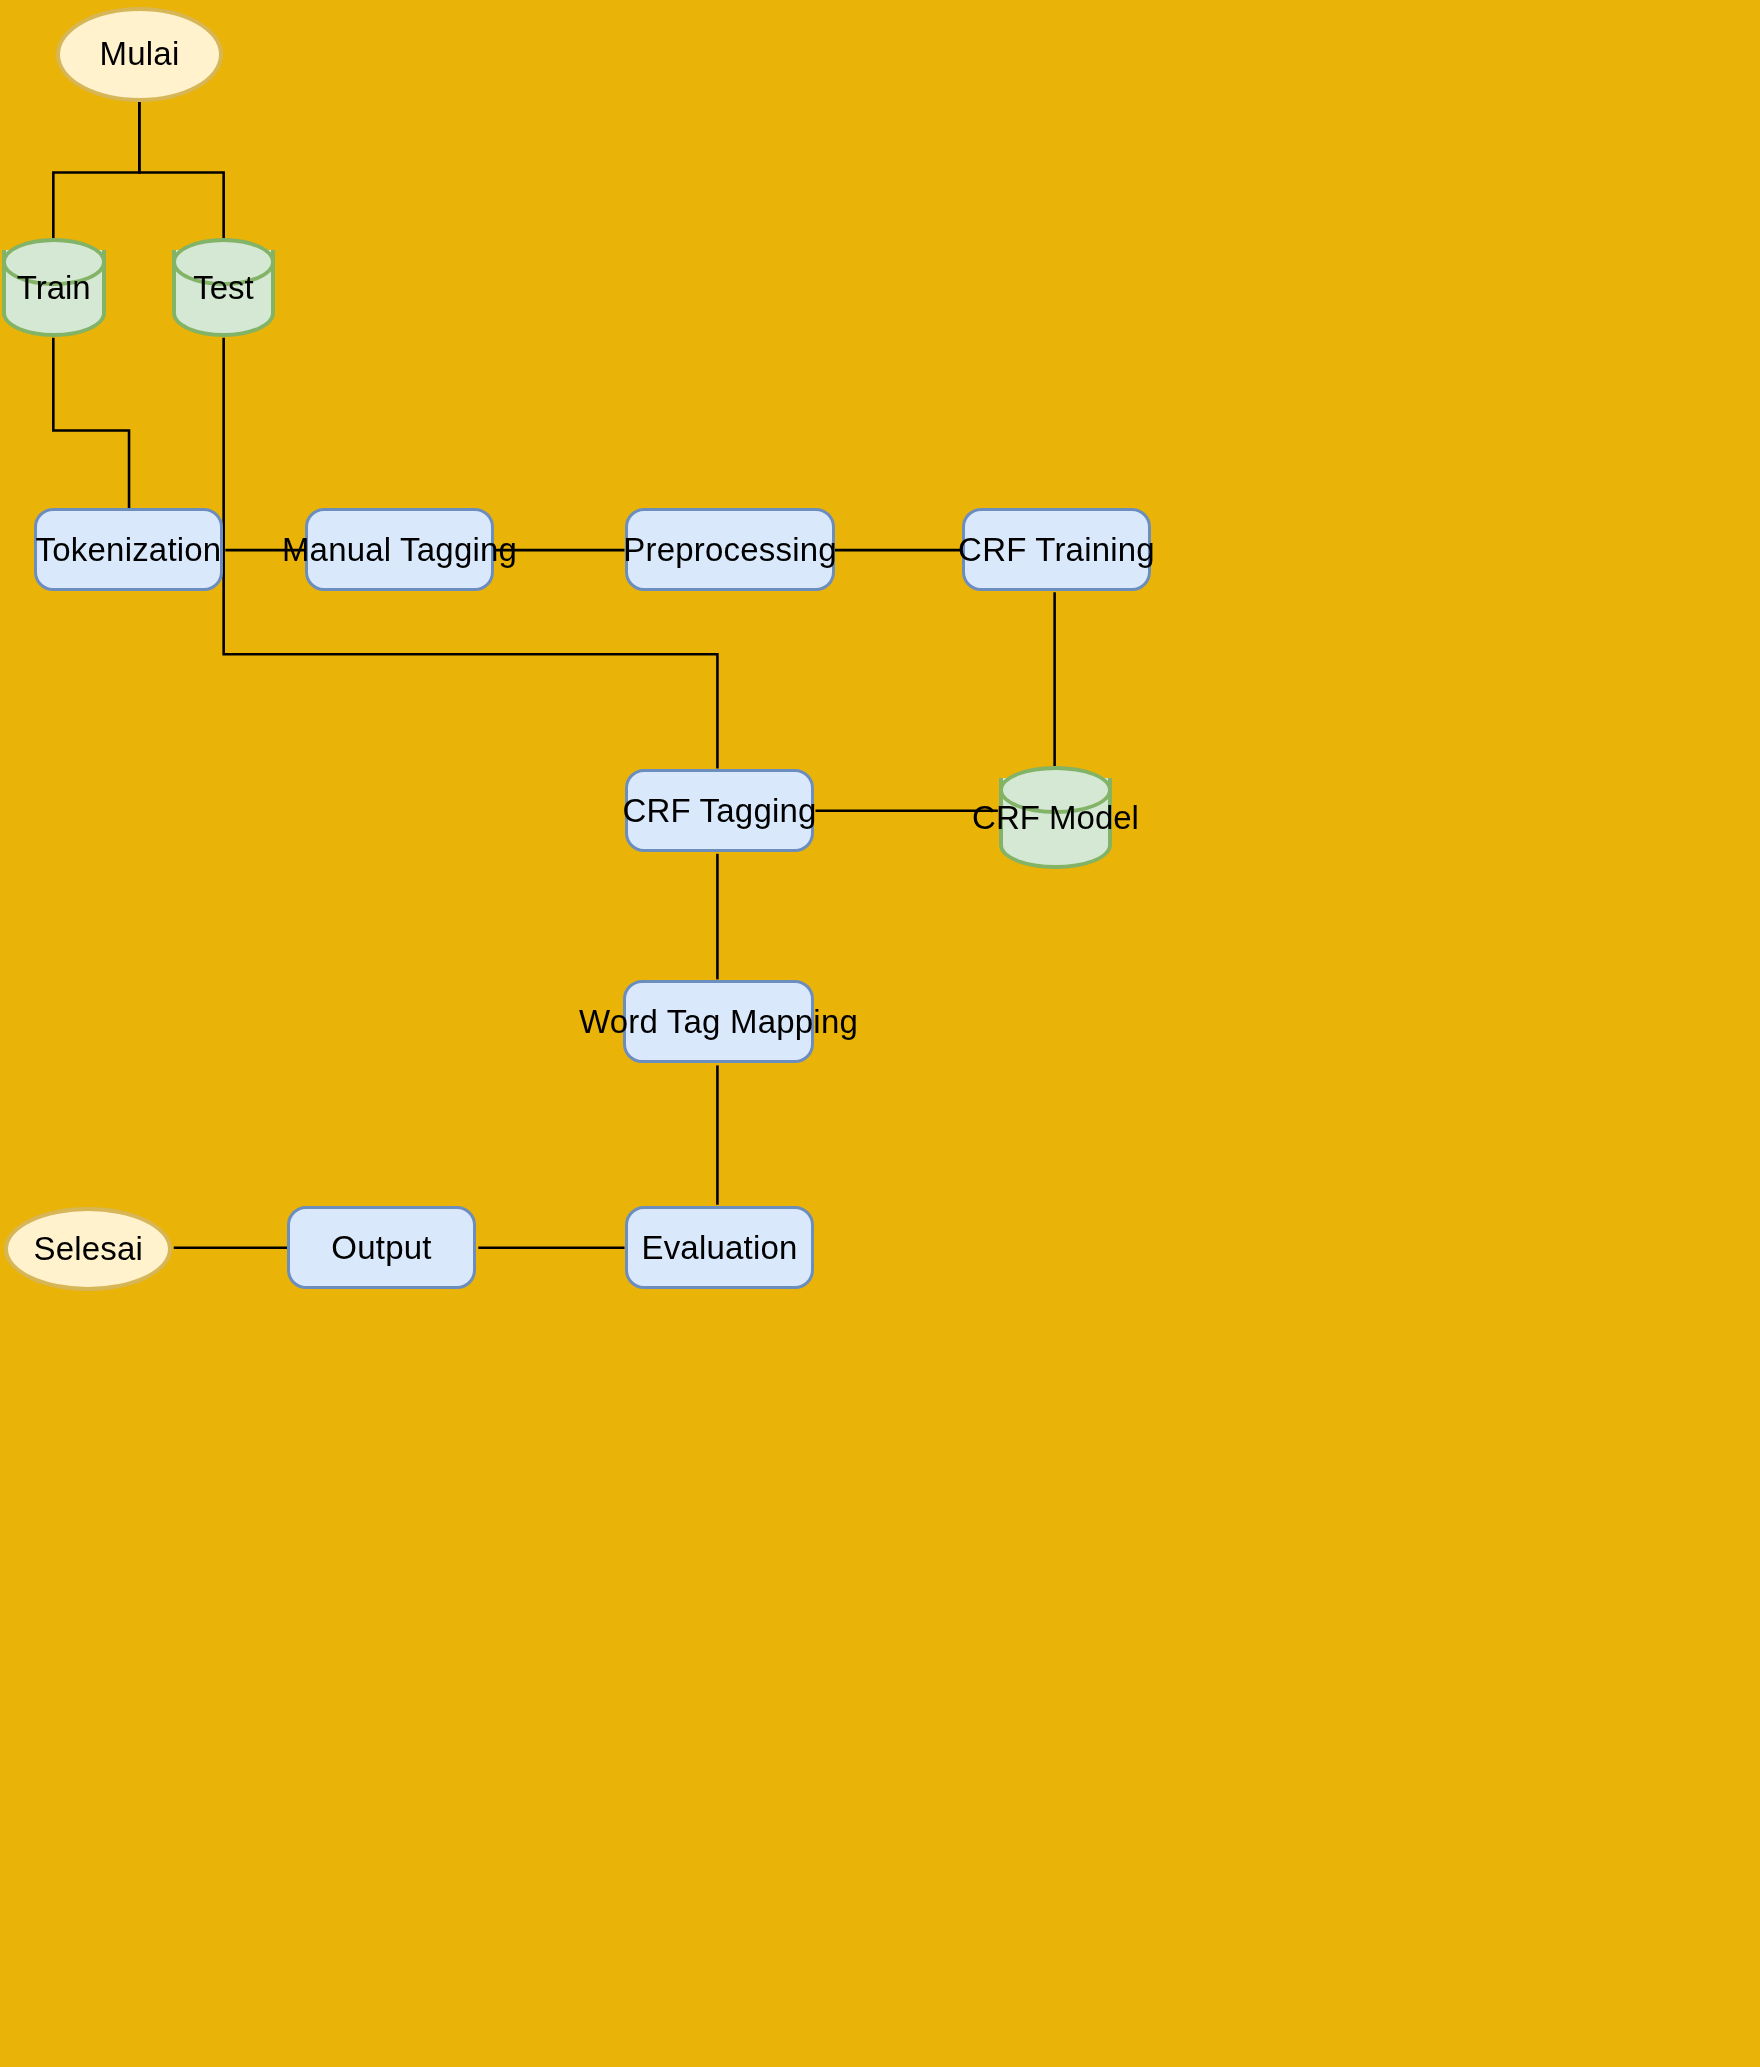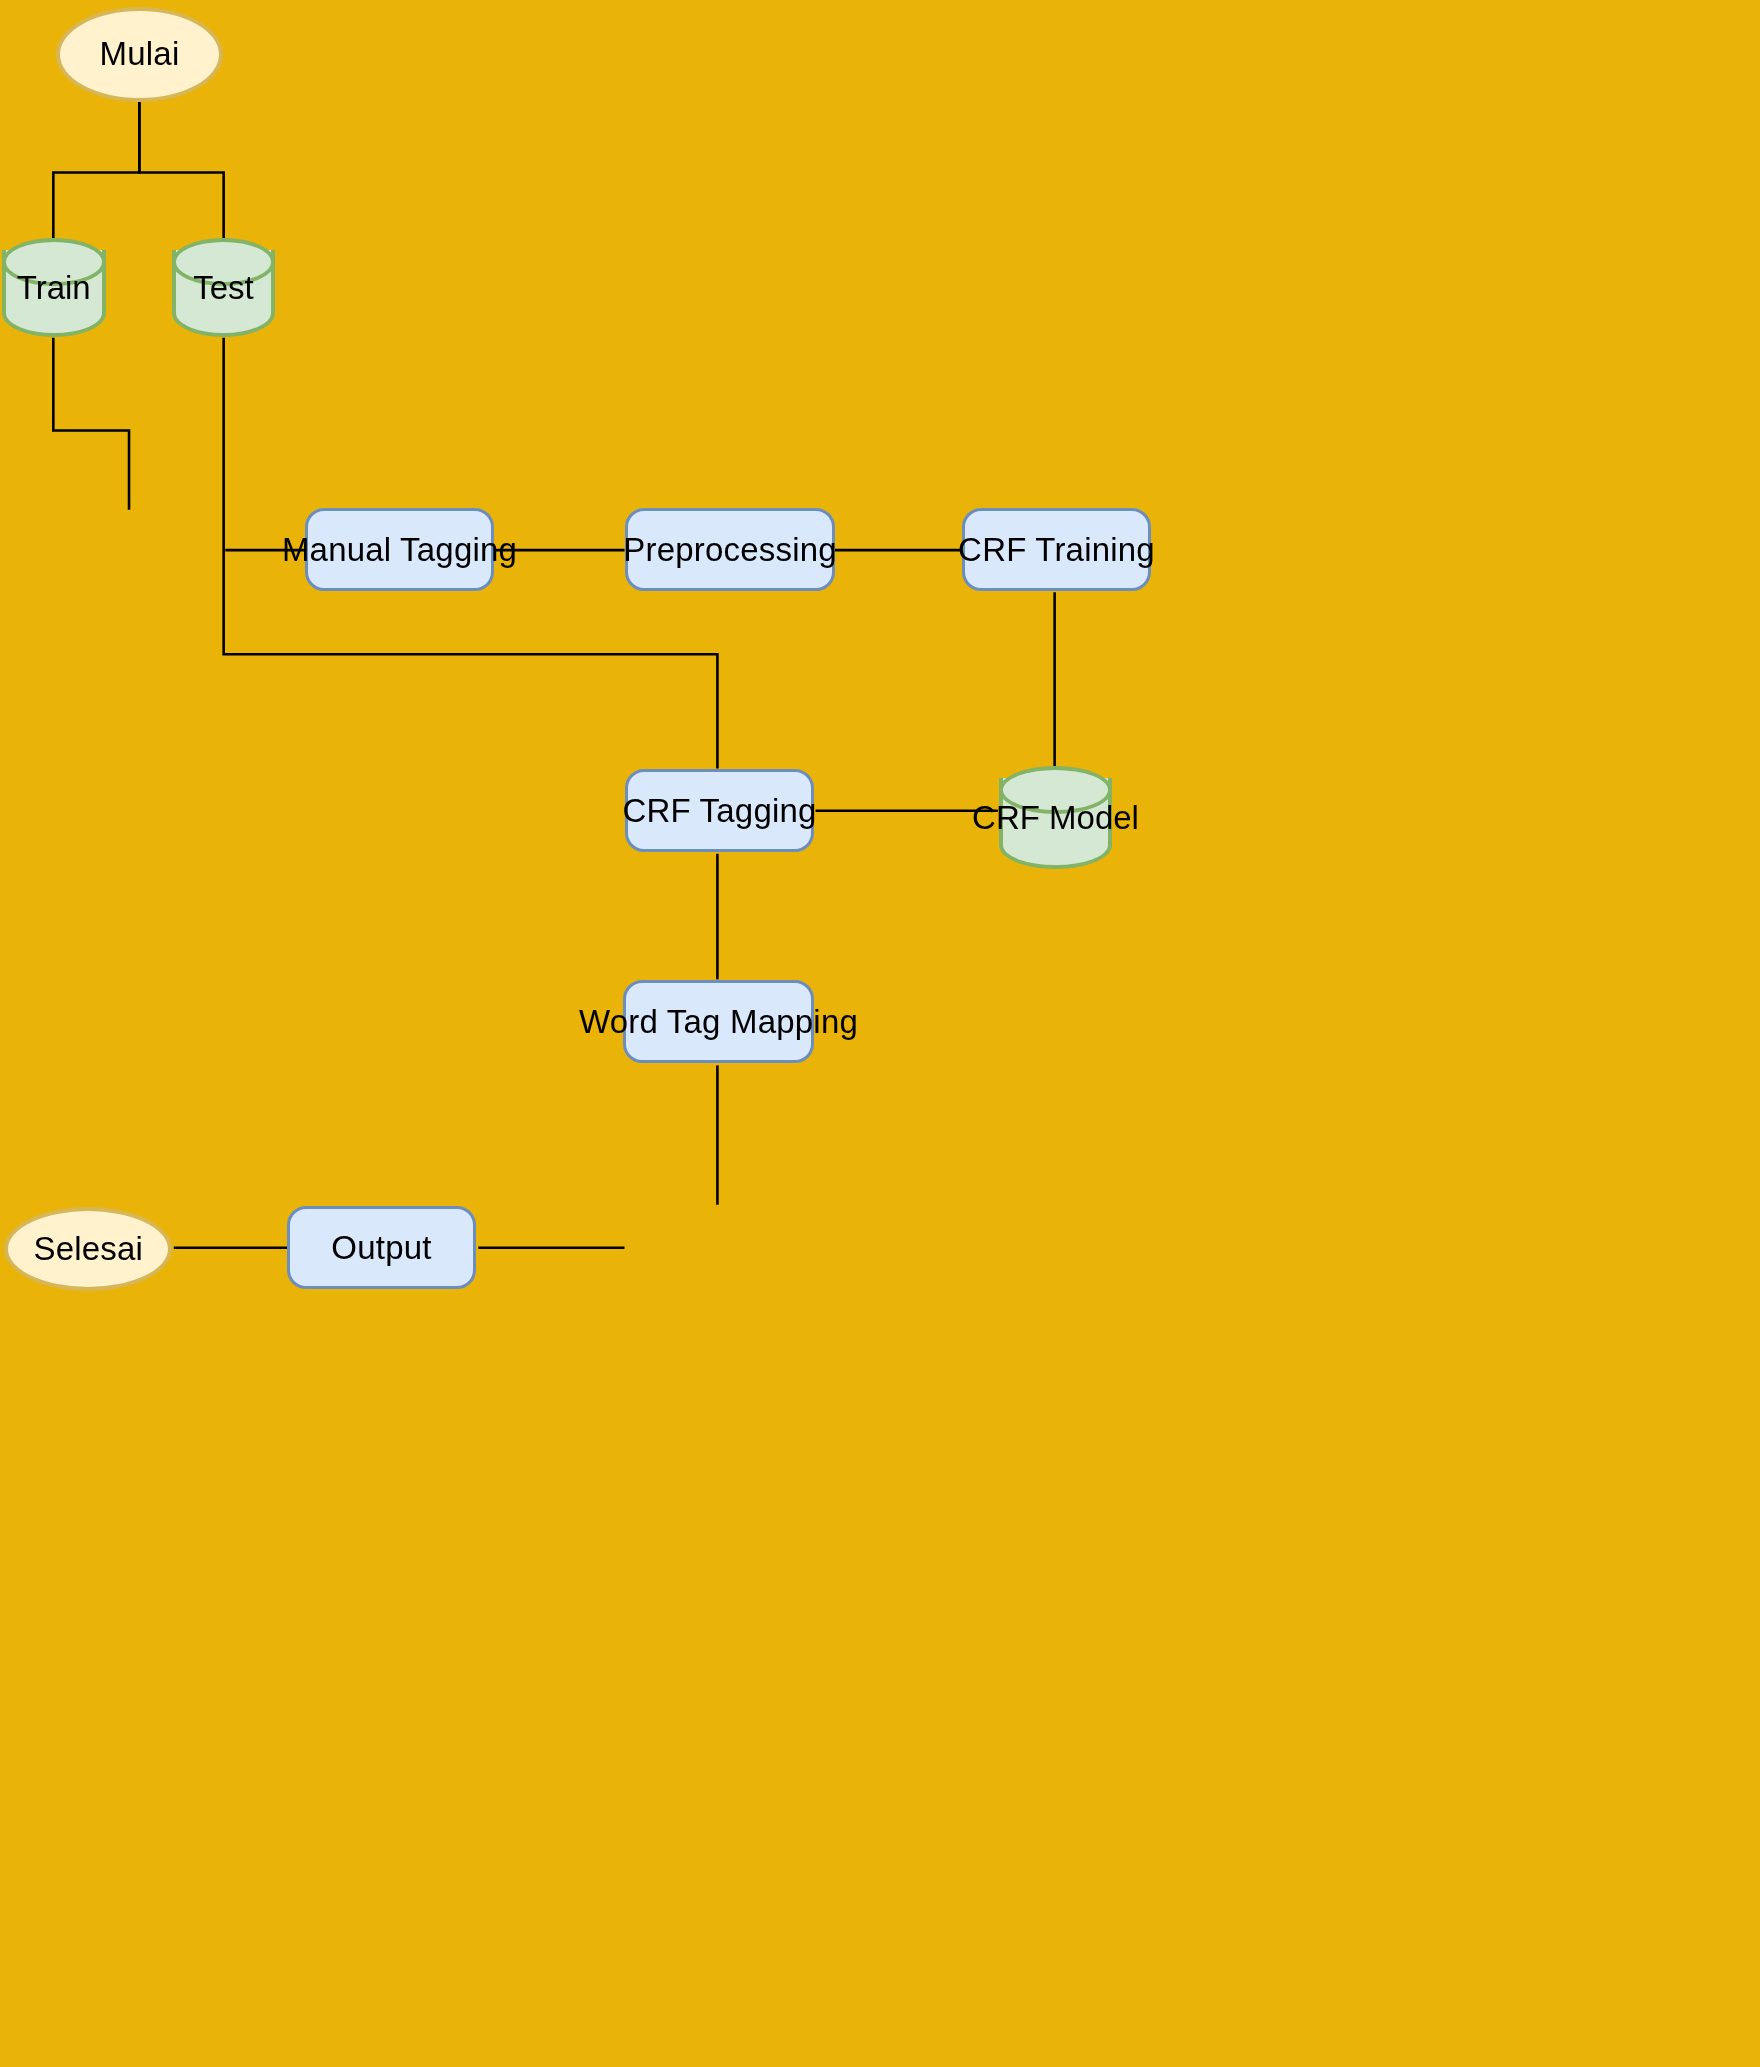--- a/index.html
+++ b/index.html
@@ -138,20 +138,23 @@
     <div class="cyl-top"></div>
     <div class="cyl-label">Train</div>
   </div>
 
   <div class="cylinder" style="left:172px; top:238px; width:103px; height:99px;">
     <div class="cyl-body"></div>
     <div class="cyl-top"></div>
     <div class="cyl-label">Test</div>
   </div>
 
+  <div class="node process" style="left:34px; top:508px; width:189px; height:83px;">
+    <span class="label">Tokenization</span>
+  </div>
 
   <div class="node process" style="left:305px; top:508px; width:189px; height:83px;">
     <span class="label">Manual Tagging</span>
   </div>
 
   <div class="node process" style="left:625px; top:508px; width:210px; height:83px;">
     <span class="label">Preprocessing</span>
   </div>
 
   <div class="node process" style="left:962px; top:508px; width:189px; height:83px;">
@@ -173,15 +176,18 @@
   </div>
 
   <div class="node terminator" style="left:4.3px; top:1207px; width:168px; height:84px;">
     <span class="label">Selesai</span>
   </div>
 
   <div class="node process" style="left:287px; top:1206px; width:189px; height:83px;justify-content:center;">
     <span class="label">Output</span>
   </div>
 
+  <div class="node process" style="left:625px; top:1206px; width:189px; height:83px;">
+    <span class="label">Evaluation</span>
+  </div>
 
 </div>
 
 
 </body></html>

